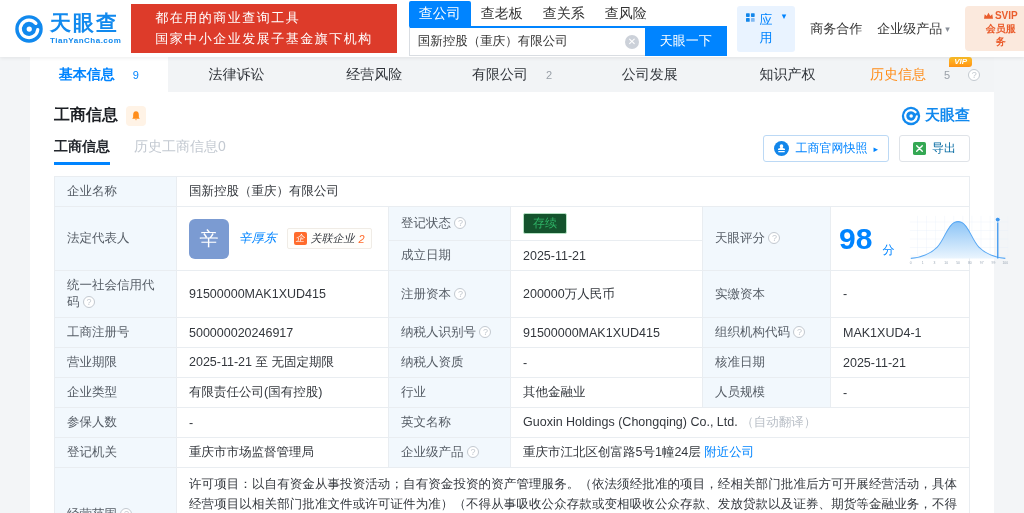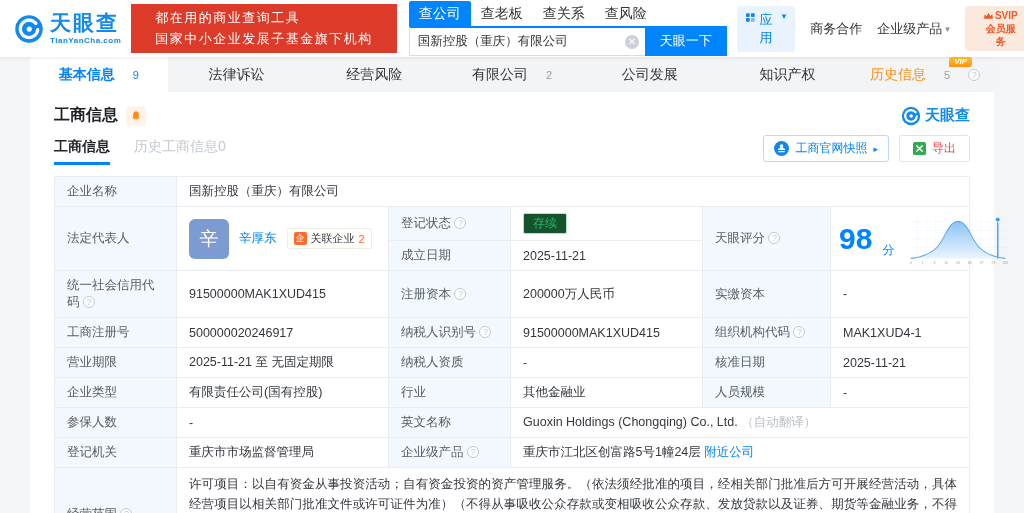--- a/index.html
+++ b/index.html
@@ -63,21 +63,21 @@
     display:flex; align-items:center; justify-content:center; }
   .watermark { display:flex; align-items:center; gap:4px; color:#1189ee; font-weight:bold; font-size:15px; }
   .subtab-row { display:flex; align-items:flex-end; justify-content:space-between; margin-top:9px; }
   .subtabs { display:flex; gap:24px; font-size:14px; }
   .subtab { cursor:pointer; }
   .subtab.active { color:#23272d; font-weight:bold; border-bottom:3px solid #0084ff; padding-bottom:6px; }
   .subtab.inactive { color:#c3c9d1; padding-bottom:9px; }
   .actions { display:flex; gap:10px; margin-bottom:3px; }
   .btn-snapshot { display:flex; align-items:center; gap:6px; border:1px solid #bcd9f5; color:#0084ff;
     font-size:12px; padding:4px 10px; border-radius:3px; background:#fff; cursor:pointer; }
-  .btn-export { display:flex; align-items:center; gap:6px; border:1px solid #dfe3e8; color:#ef4444;
+  .btn-export { display:flex; align-items:center; gap:6px; border:1px solid #dfe3e8; color:#0369a1;
     font-size:12px; padding:4px 13px; border-radius:3px; background:#fff; cursor:pointer; }
   
   .biz-table { width:100%; border-collapse:collapse; margin-top:11px; font-size:12.5px; table-layout:fixed; }
   .biz-table td { border:1px solid #e9edf1; padding:6px 12px; color:#33373d; vertical-align:middle; }
   .biz-table td.lb { background:#f2f8fd; color:#565d66; }
   .rep { display:flex; align-items:center; gap:10px; }
   .avatar { flex:none; width:40px; height:40px; border-radius:6px; background:#7b9bd2; color:#fff;
     font-size:19px; display:flex; align-items:center; justify-content:center; cursor:pointer; }
   .rep-name { color:#0084ff; cursor:pointer; }
   .rel-badge { display:inline-flex; align-items:center; gap:4px; border:1px solid #f0ece6;
@@ -87,21 +87,21 @@
   .rel-count { color:#ff6b2c; }
   .status-badge { display:inline-block; border:1px solid #b5e2c3; background:#14532d; color:#2eb265;
     font-size:12px; padding:1px 9px; border-radius:2px; }
   .score-cell { display:flex; align-items:center; gap:10px; cursor:pointer; }
   .score-num { font-size:30px; font-weight:bold; color:#0084ff; }
   .score-unit { font-size:12px; color:#0084ff; align-self:flex-end; margin-bottom:6px; }
   .score-chart { width:110px; height:52px; flex:none; }
   .note { color:#b9bfc7; }
   .link { color:#0084ff; cursor:pointer; }
   .scope-text { line-height:1.62; text-align:justify; }
-  .nowrap { white-space:nowrap; }
+  .nowrap { white-space:nowrap;font-style:italic; }
 </style>
 </head>
 <body>
 
 <div class="header">
   <div class="logo">
     <svg width="30" height="30" viewBox="0 0 24 24">
       <circle cx="12" cy="12" r="11" fill="#1189ee"></circle>
       <path d="M17.5 7.5 A7 7 0 1 0 19 12.5" stroke="#fff" stroke-width="2.6" fill="none" stroke-linecap="round"></path>
       <circle cx="12.2" cy="12" r="2.1" fill="#fff"></circle>

